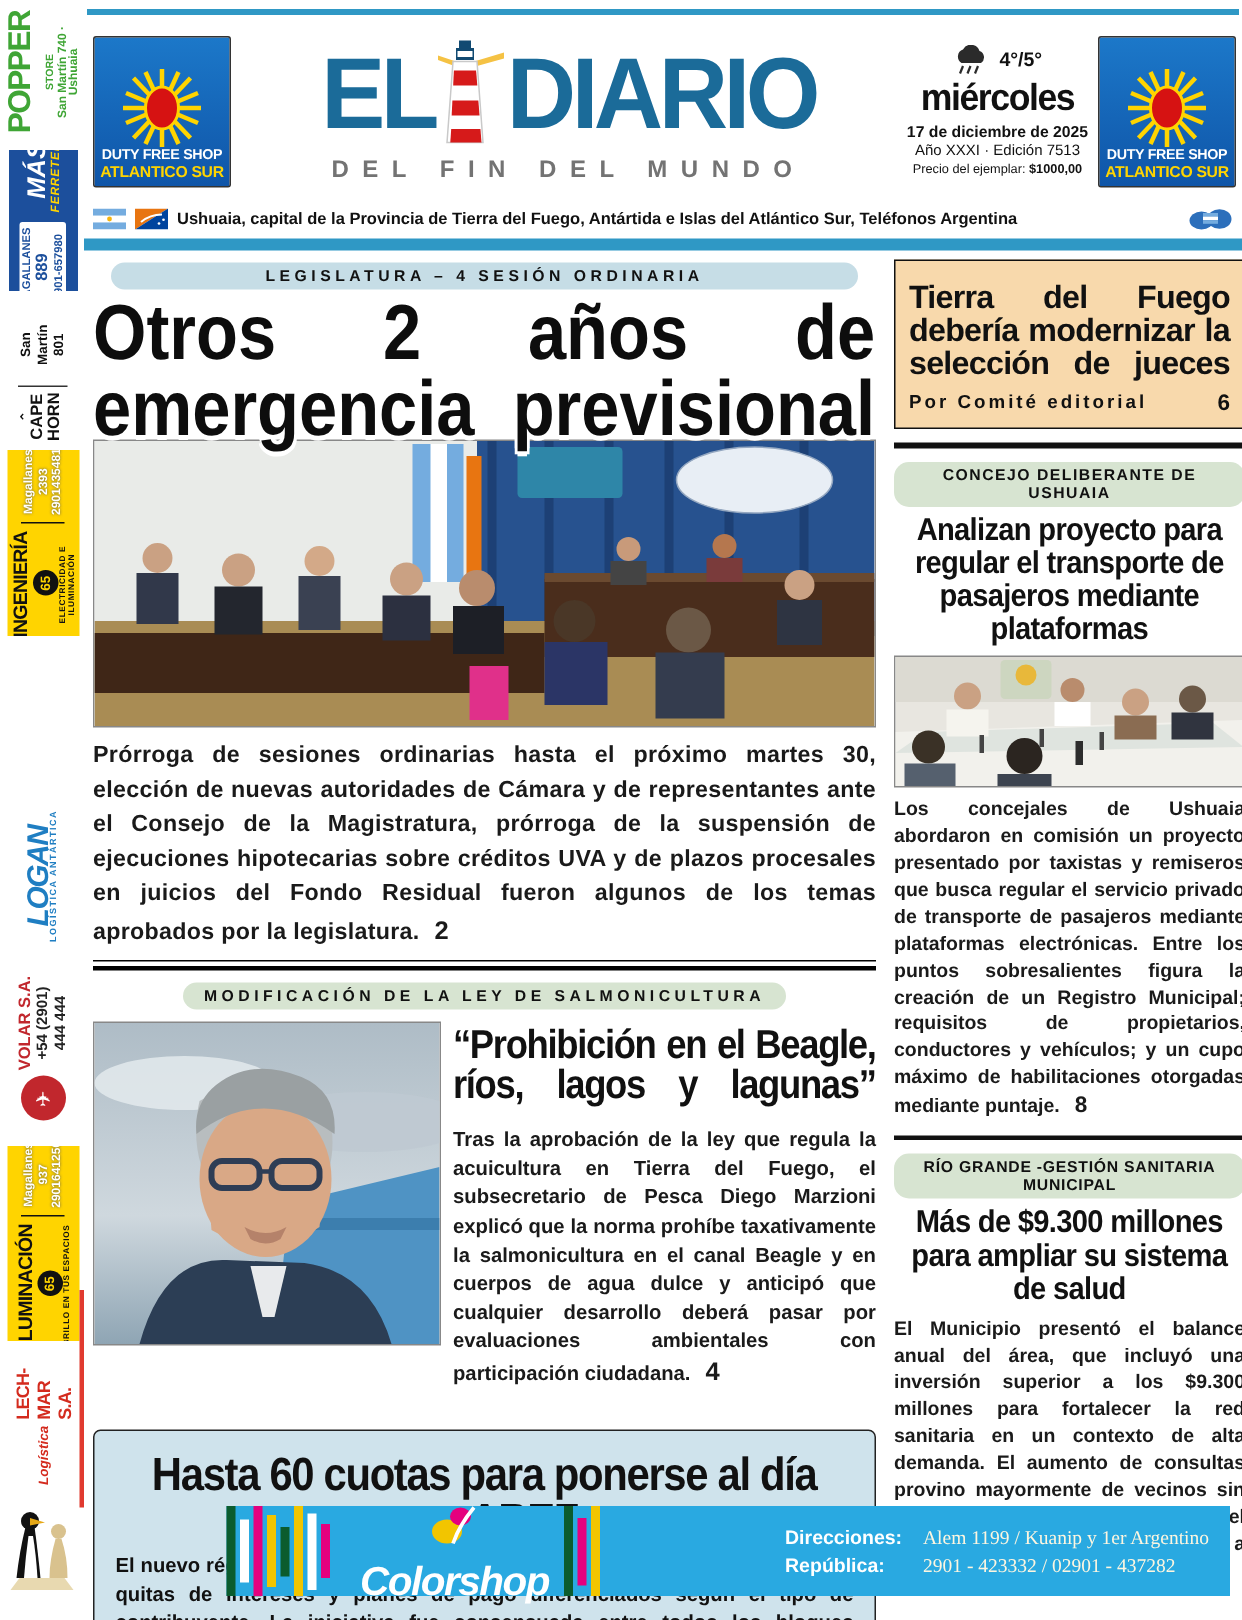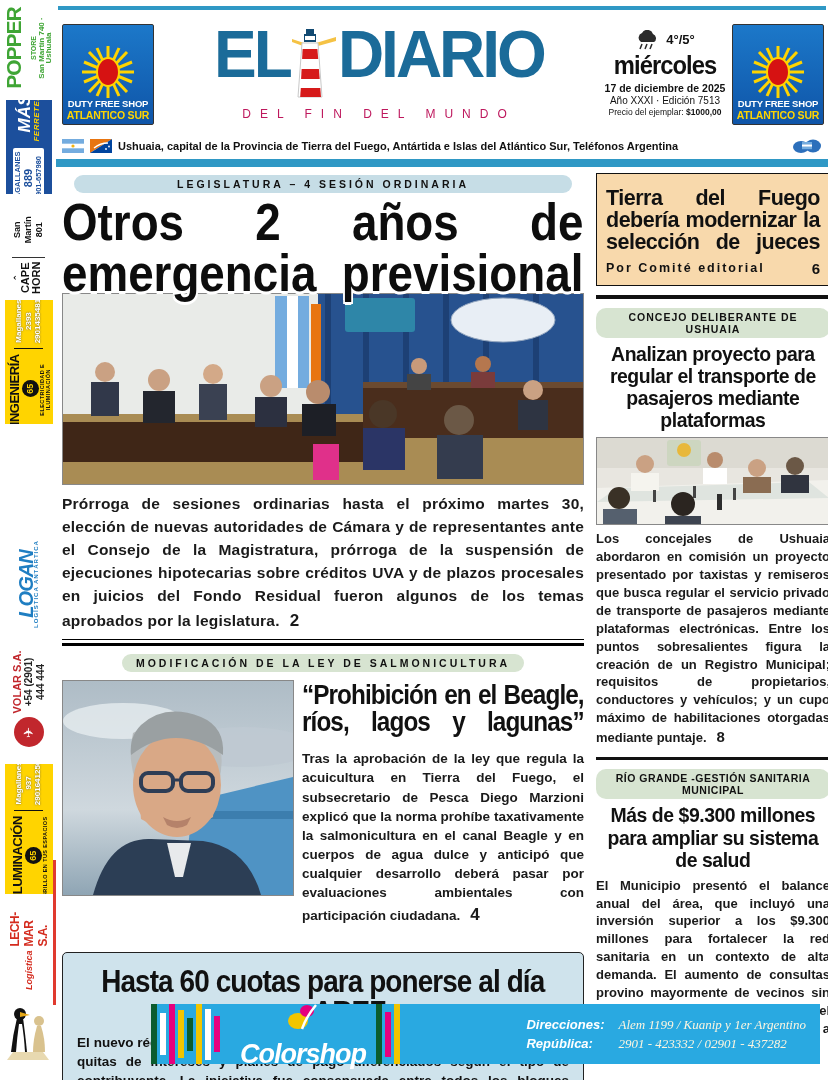--- a/index.html
+++ b/index.html
@@ -46,23 +46,23 @@
   .content{position:absolute;left:56px;top:0;width:772px;height:1080px;}
   .topline{height:4px;background:#2f98c5;margin:6px 2px 2px 2px;}
   
   .masthead{display:grid;grid-template-columns:92px 1fr 122px 92px;gap:6px;align-items:center;padding:2px 4px 0 6px;height:120px;}
   .dfs{background:linear-gradient(180deg,#1c78c9,#0f55a8);border:1px solid #333;border-radius:2px;height:96px;
        display:flex;flex-direction:column;align-items:center;justify-content:flex-end;padding-bottom:3px;}
   .dfs .sun{margin-bottom:-2px;}
   .dfs-l1{color:#fff;font-weight:800;font-size:9.5px;letter-spacing:-.2px;}
   .dfs-l2{color:#ffd400;font-weight:800;font-size:10.5px;letter-spacing:-.2px;}
   .logo-block{text-align:center;}
-  .logo-row{display:flex;align-items:flex-start;justify-content:center;gap:2px;}
+  .logo-row{display:flex;align-items:center;justify-content:center;gap:2px;}
   .logo-word{font-weight:800;font-size:64px;line-height:.85;color:#1b6b99;letter-spacing:-3px;transform:scaleY(1.05);}
-  .logo-sub{margin-top:6px;font-weight:400;font-size:12px;letter-spacing:9px;color:#be185d;}
+  .logo-sub{margin-top:6px;font-weight:700;font-size:16px;letter-spacing:9px;color:#737373;}
   .weather{line-height:1.25;text-align:center;}
   .weather-top{display:flex;align-items:center;justify-content:center;gap:5px;font-weight:700;font-size:13px;}
   .weather-day{font-weight:800;font-size:25px;letter-spacing:-1px;transform:scaleX(.95);}
   .weather-date{font-weight:700;font-size:10.5px;}
   .weather-ed{font-size:10px;font-weight:500;}
   .weather-price{font-size:8.5px;}
   .weather-price b{font-weight:800;}
   .geo-strip{display:flex;align-items:center;gap:6px;padding:3px 6px 2px 6px;font-size:11px;font-weight:600;}
   .geo-strip .spacer{flex:1;}
   .blue-bar{height:8px;background:#2f98c5;margin:2px 0 6px 0;}
@@ -105,21 +105,21 @@
   .rc-body{font-size:13px;font-weight:600;line-height:1.38;text-align:justify;color:#1a1a1a;}
   .rc-body .pg{font-size:15px;}
   .rc-photo{width:232px;height:86px;margin:2px 0 5px 0;}
   
   .colorshop{position:absolute;left:95px;right:8px;bottom:16px;height:60px;background:#29a9e1;
       display:flex;align-items:center;gap:10px;padding:0 14px 0 0;}
   .stripes{display:flex;align-items:center;gap:3px;height:100%;}
   .stripes span{display:inline-block;width:6px;}
   .cs-logo{display:flex;align-items:center;gap:6px;margin-left:10px;flex-direction:column;}
   .cs-brand{color:#fff;font-weight:800;font-style:italic;font-size:27px;letter-spacing:-1px;}
-  .cs-contact{margin-left:auto;color:#fff;line-height:1.5;font-size:13px;font-style:italic;}
+  .cs-contact{margin-left:auto;color:#fff;line-height:1.5;font-size:13px;}
   .cs-row{display:flex;gap:10px;}
   .cs-label{font-weight:800;min-width:82px;}
   .cs-val{font-family:"Liberation Serif","DejaVu Serif",serif;color:#fdf6e0;}
 </style>
 </head>
 <body>
 
 <div class="page">
 
   <aside class="rail">

